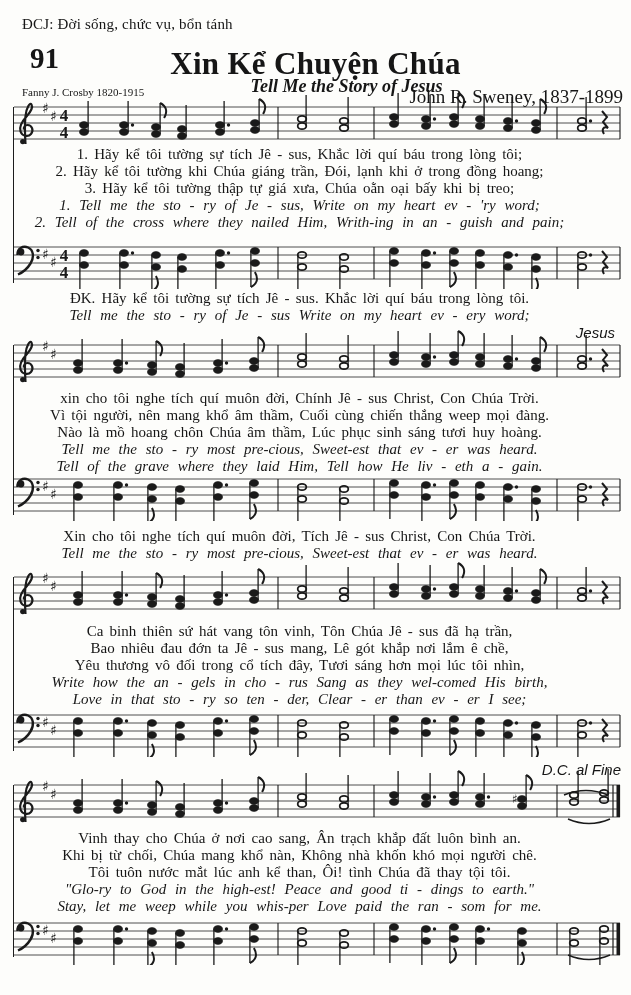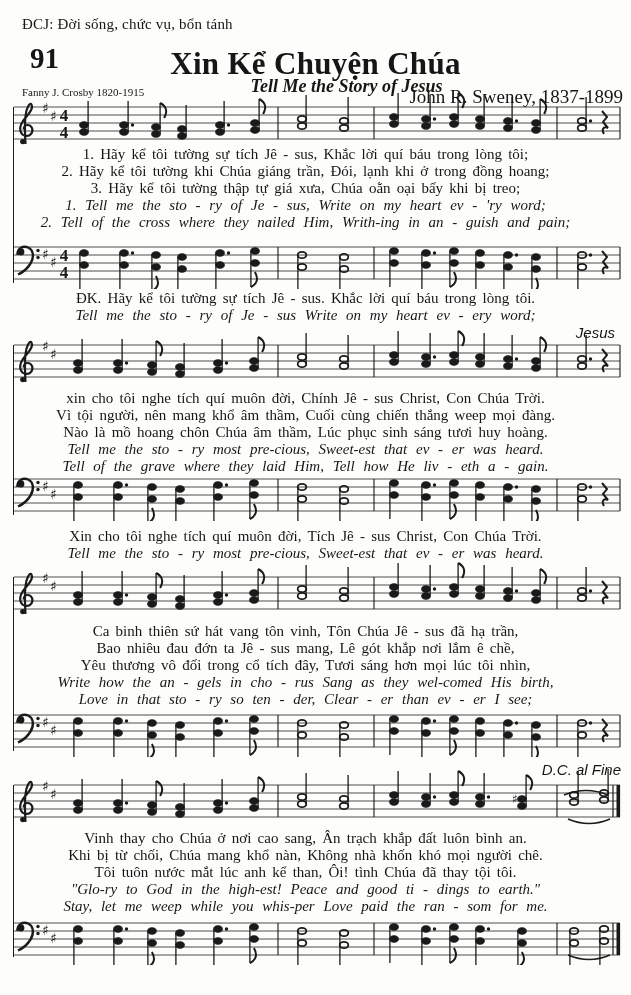--- a/index.html
+++ b/index.html
@@ -16,21 +16,21 @@
   .lyricist{left:22px;top:86px;font-size:11px;}
   .composer{right:8px;top:86px;font-size:19px;}
   .marker{font-family:"Liberation Sans", sans-serif;font-style:italic;font-size:15px;}
   .marker-fine{right:16px;top:324px;}
   .marker-dc{right:10px;top:761px;}
   .staff-host{left:12px;width:612px;height:60px;}
   .staff-host svg{display:block;}
   .connector{left:13px;width:1.3px;background:#1c1c1c;}
   .lyrics{left:0;width:631px;}
   .lyric-line{
-    position:absolute;left:18px;width:575px;text-align:center;
+    position:absolute;left:12px;width:575px;text-align:center;
     font-size:15px;white-space:nowrap;line-height:17px;
   }
   .lyric-line.vi{word-spacing:2.5px;}
   .lyric-line.en{font-style:italic;word-spacing:5px;}
 </style>
 </head>
 <body>
 
 <div class="page">
 

